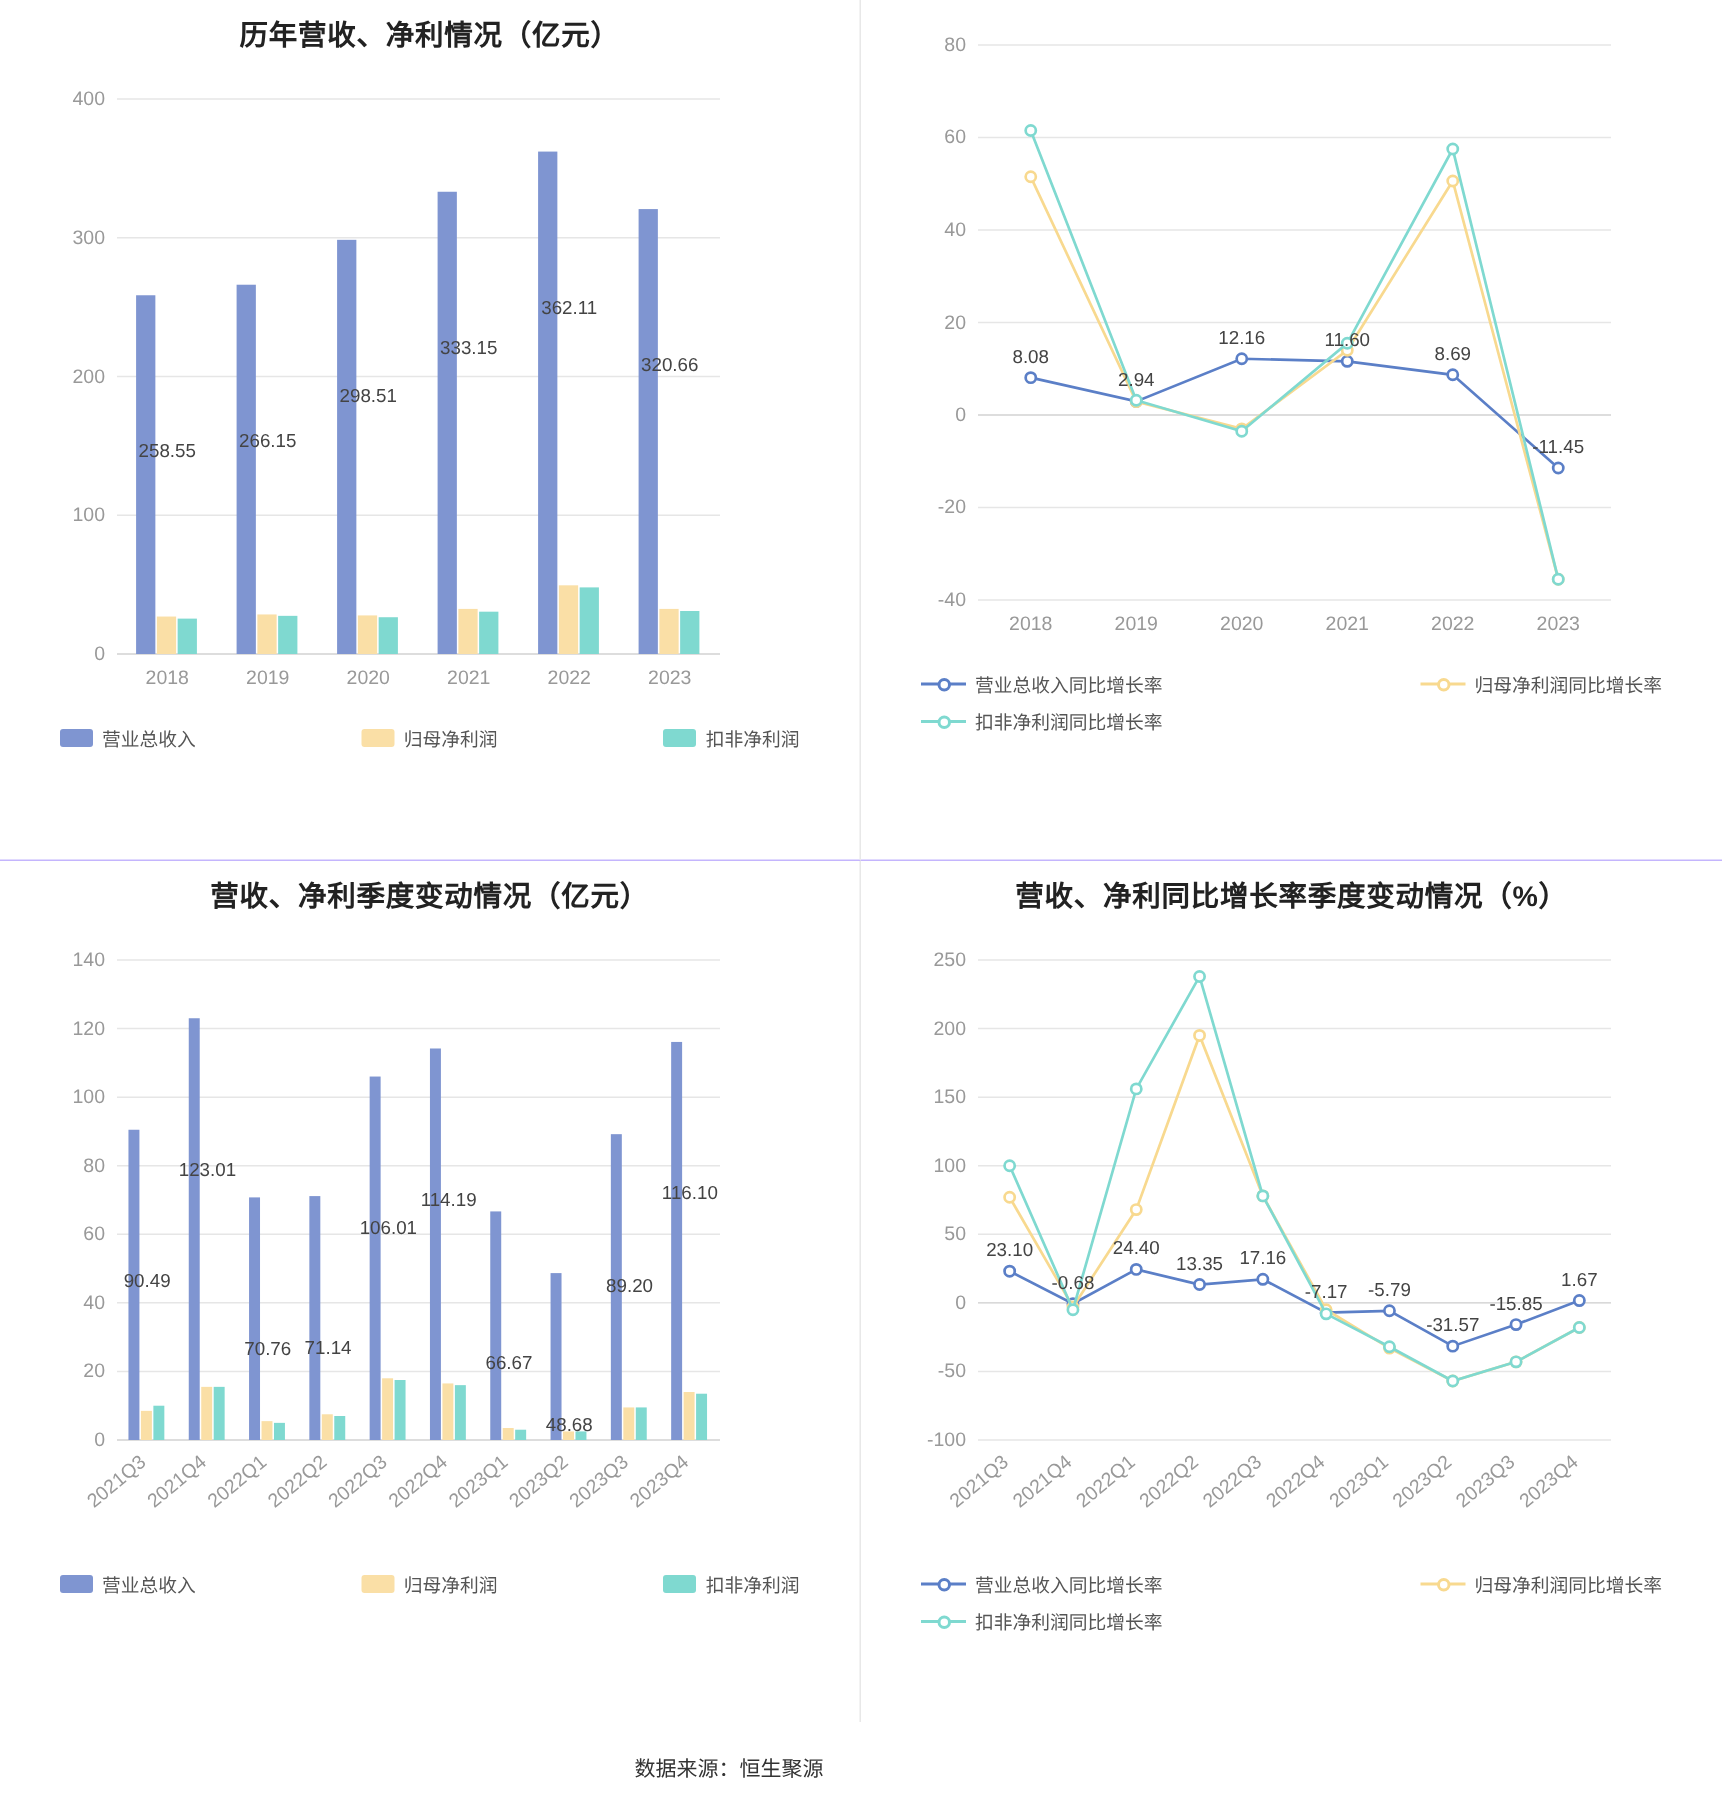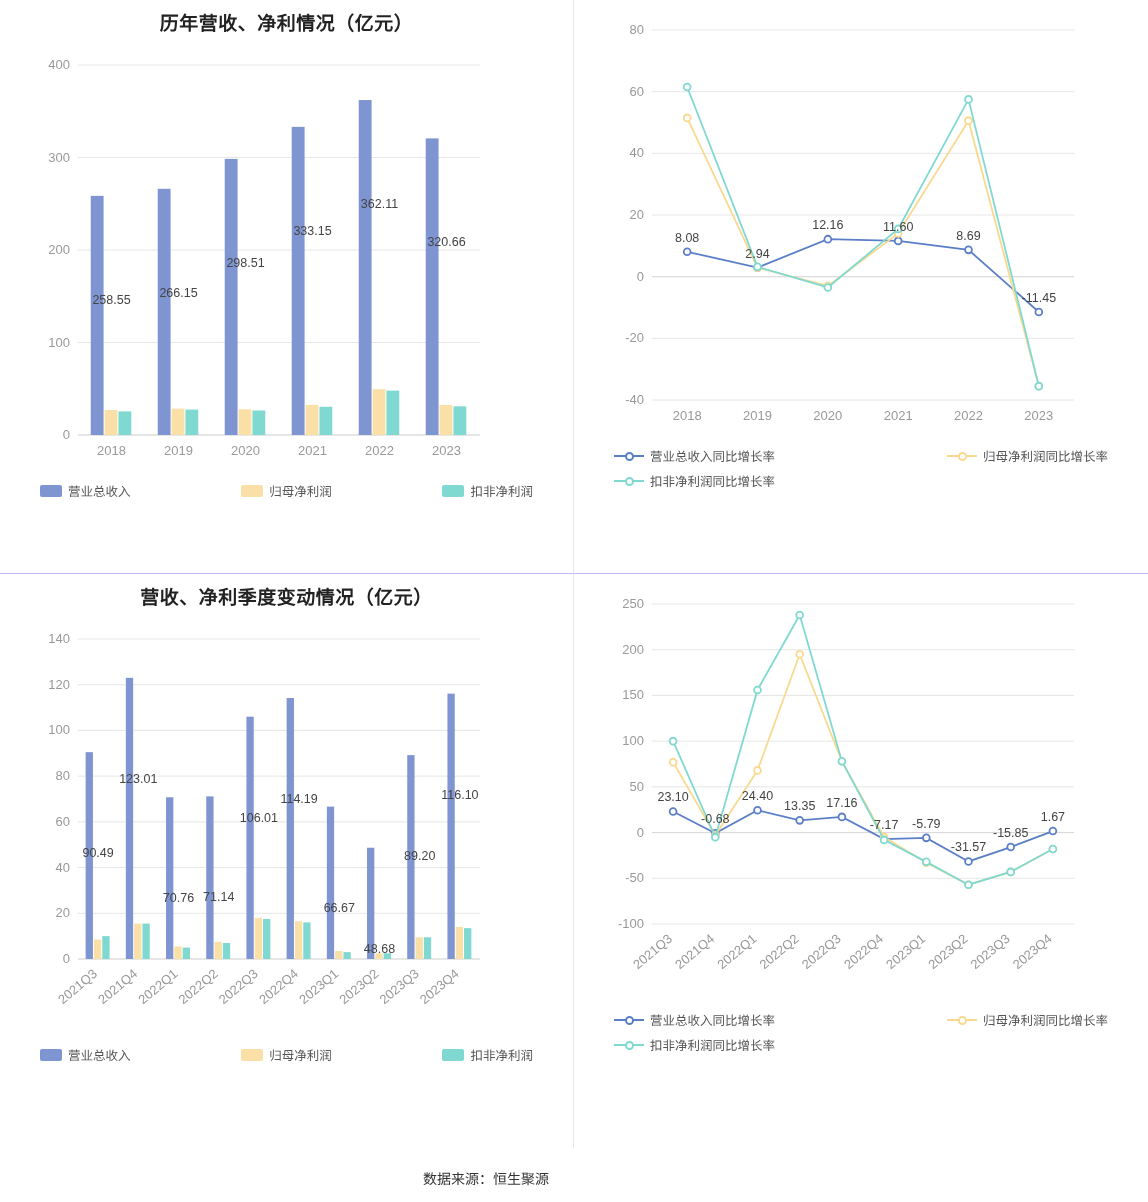--- a/index.html
+++ b/index.html
@@ -329,20 +329,21 @@
           <span class="legend-label">归母净利润</span>
         </div>
         <div class="legend-item">
           <span class="legend-swatch" style="background: rgb(127, 217, 208);"></span>
           <span class="legend-label">扣非净利润</span>
         </div>
       </div>
   </div>
 
   <div class="panel">
+    <div class="chart-title">营收、净利同比增长率季度变动情况（%）</div>
     <div class="plot" id="plot3">
         <svg width="540" height="430">
           <line x1="78" y1="350" x2="500" y2="350" class="tick-line"></line>
           <text x="70" y="354" text-anchor="end" class="axis-label">-100</text>
           <line x1="78" y1="304.2857142857143" x2="500" y2="304.2857142857143" class="tick-line"></line>
           <text x="70" y="308.2857142857143" text-anchor="end" class="axis-label">-50</text>
           <line x1="78" y1="258.57142857142856" x2="500" y2="258.57142857142856" class="tick-line"></line>
           <text x="70" y="262.57142857142856" text-anchor="end" class="axis-label">0</text>
           <line x1="78" y1="212.85714285714286" x2="500" y2="212.85714285714286" class="tick-line"></line>
           <text x="70" y="216.85714285714286" text-anchor="end" class="axis-label">50</text>

